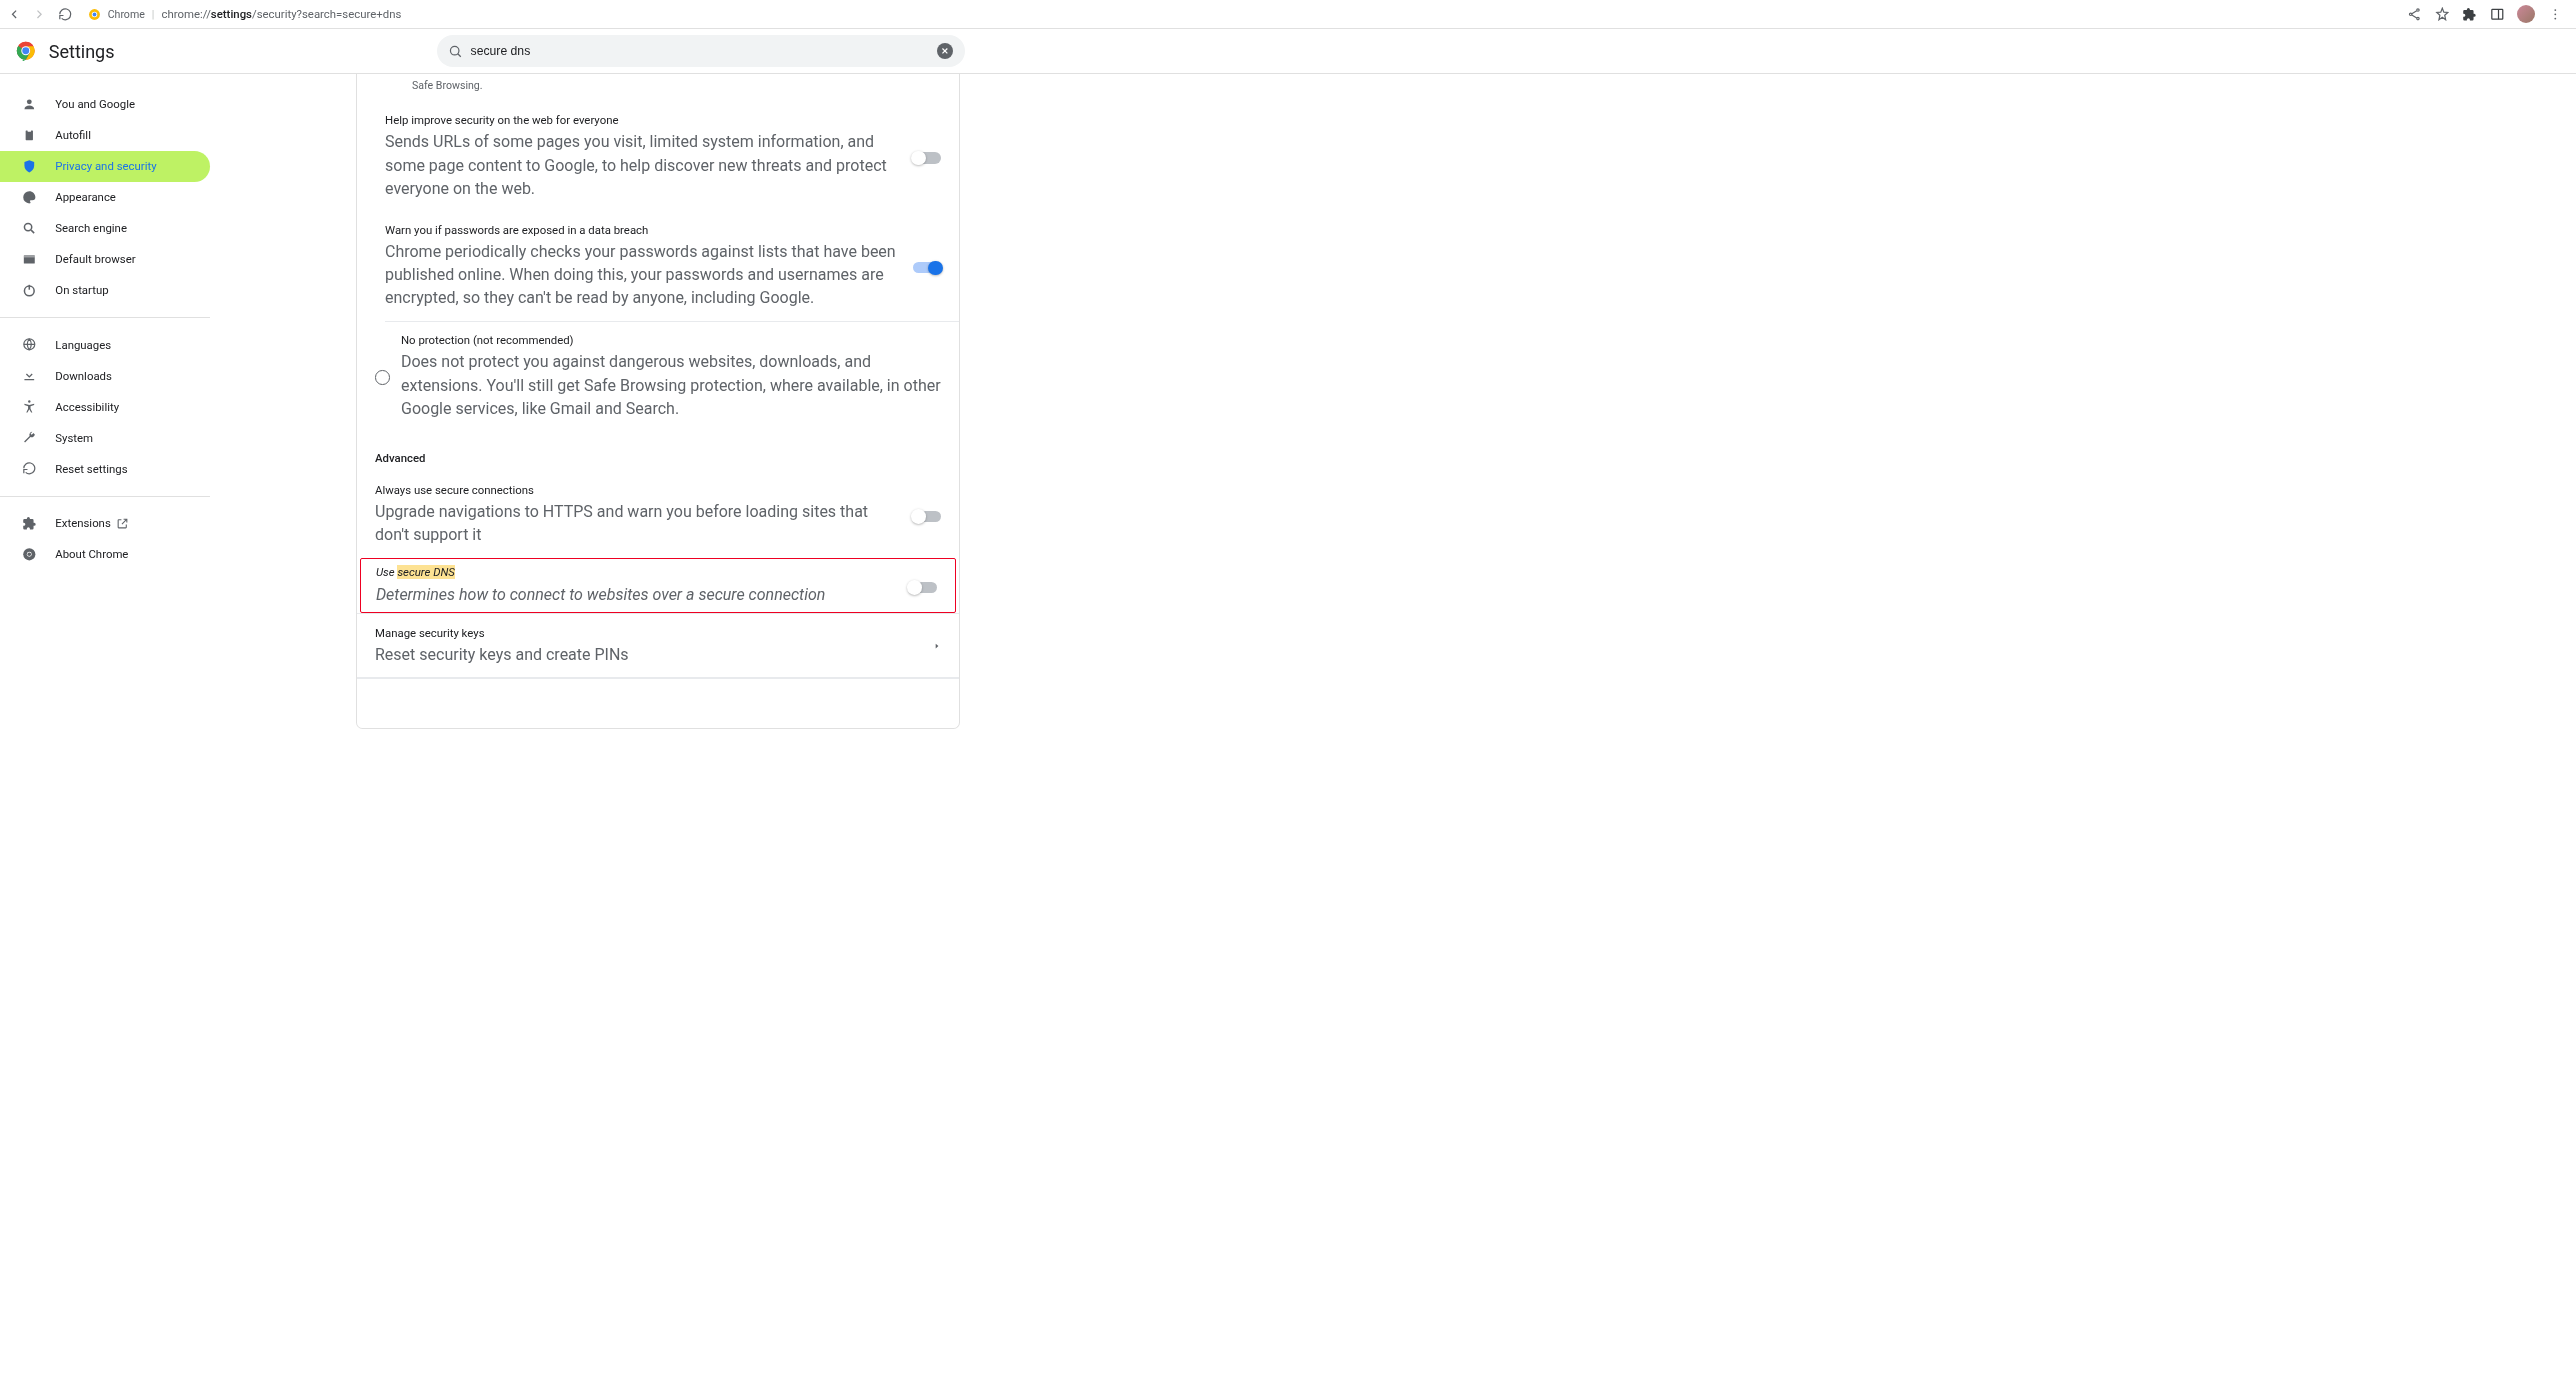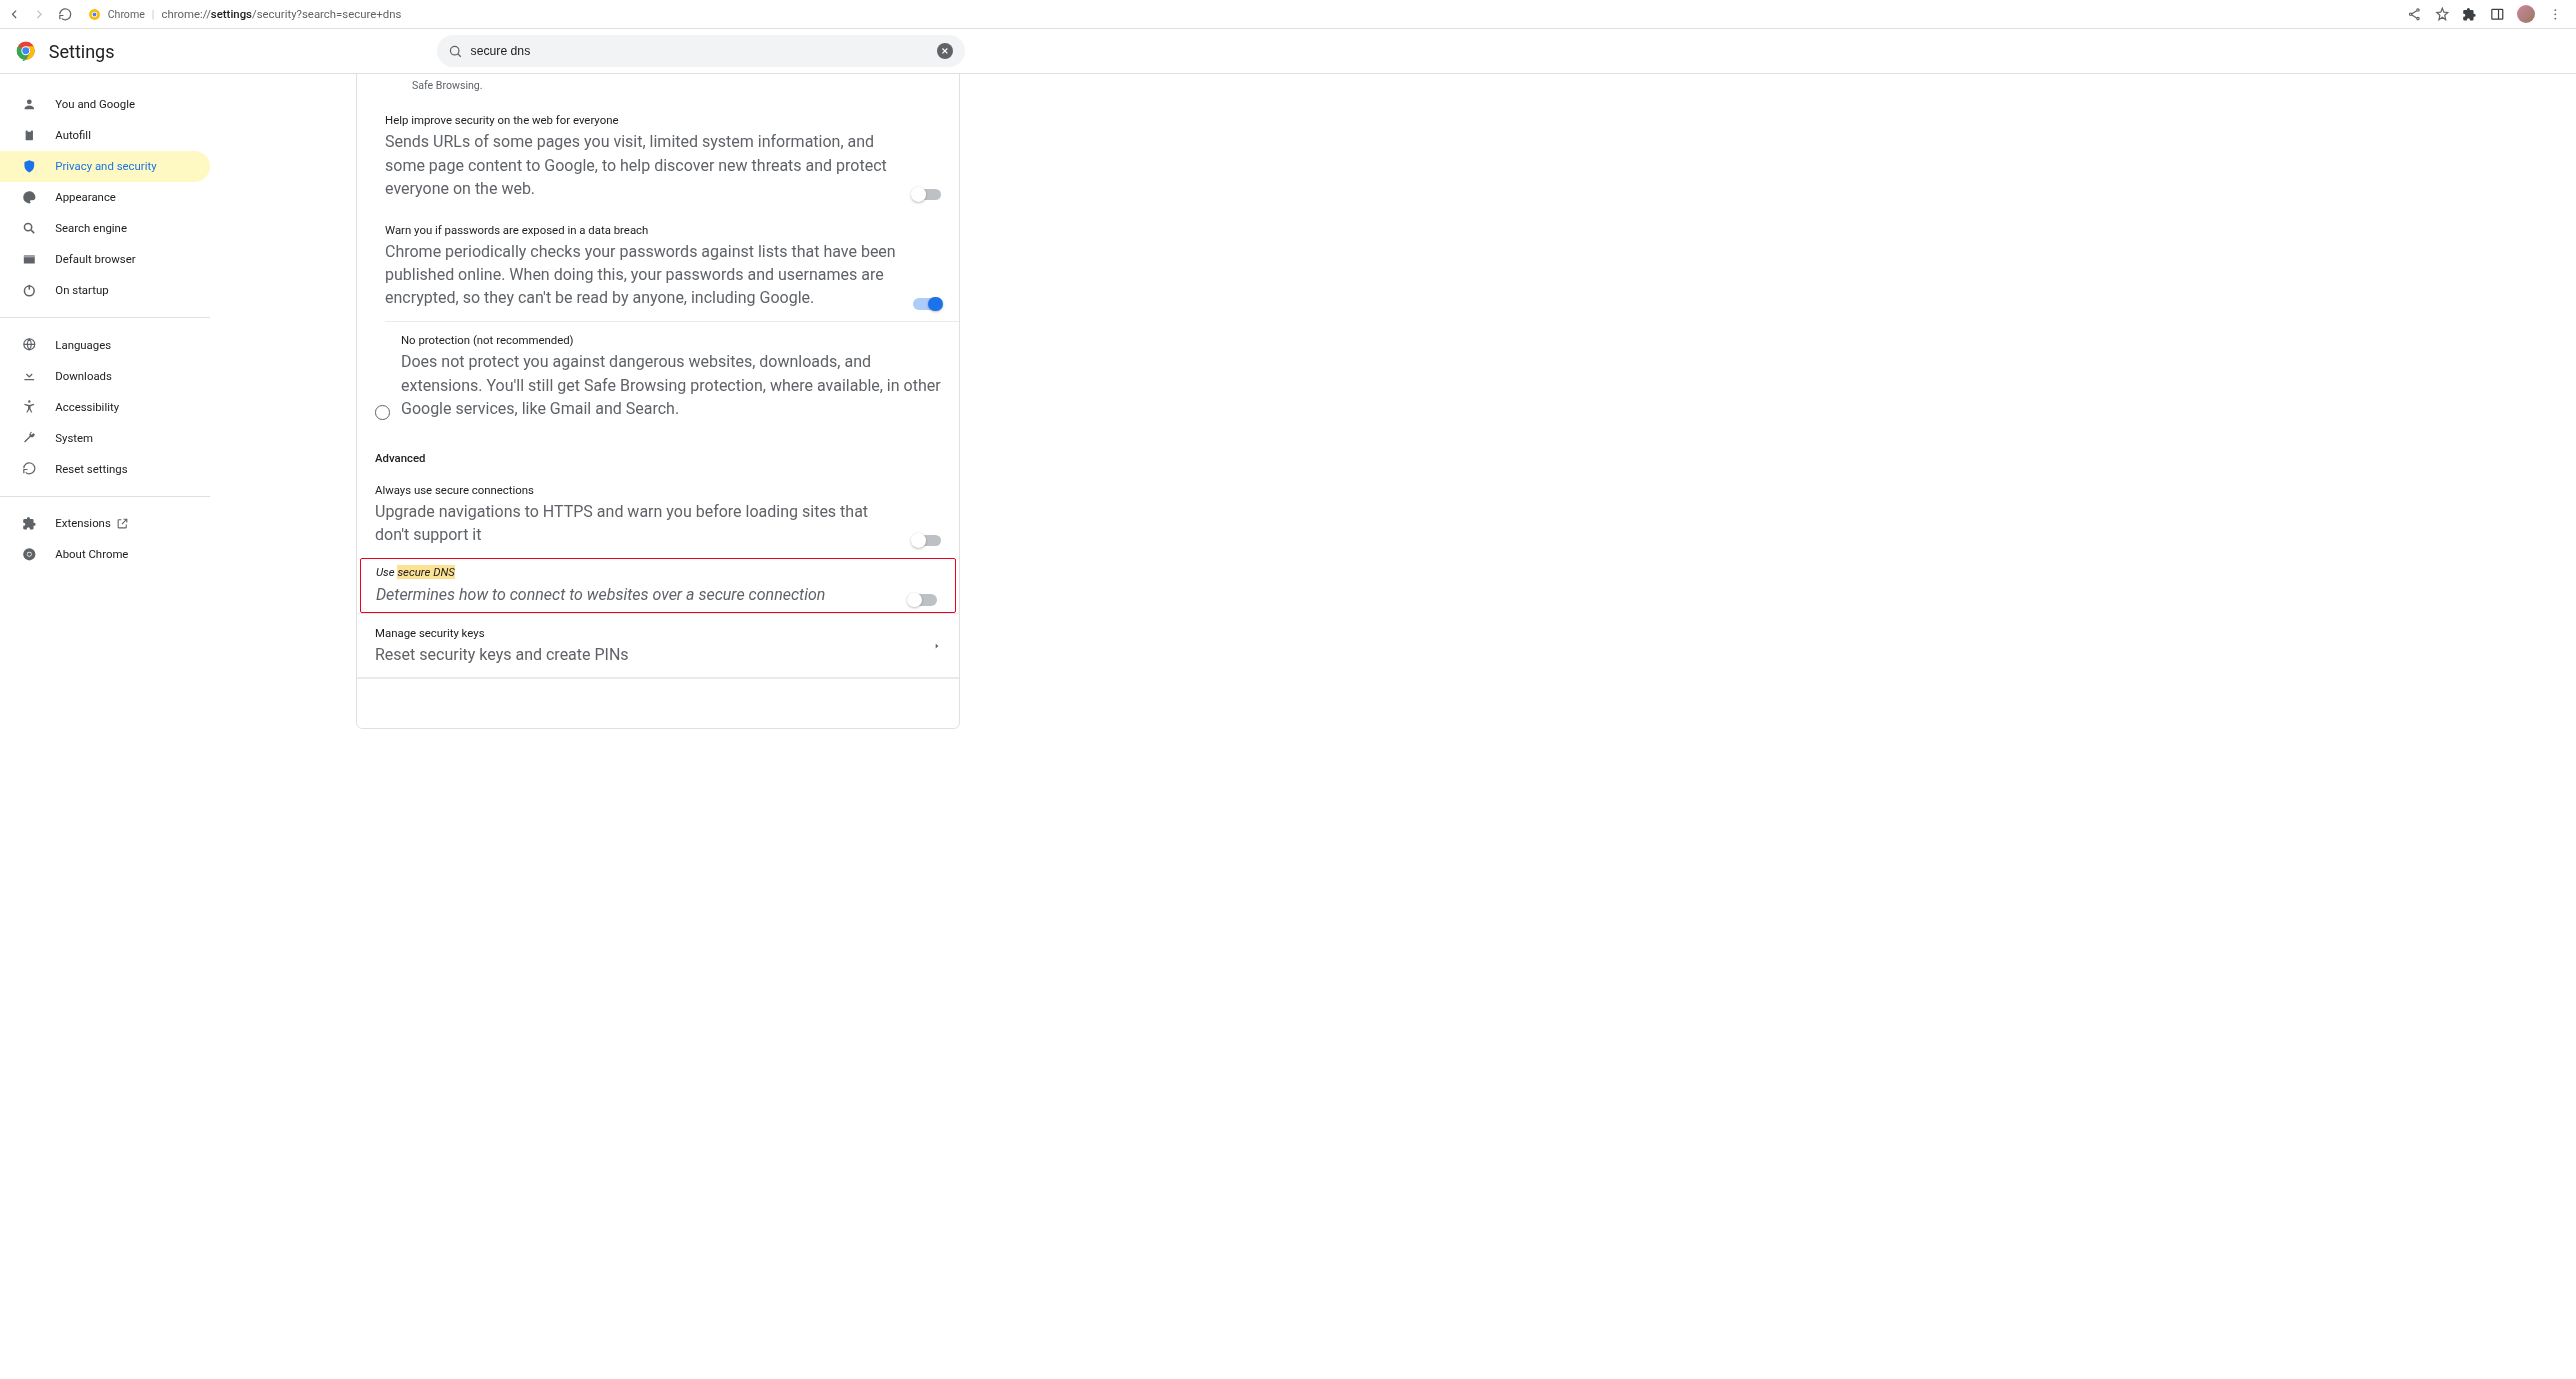--- a/index.html
+++ b/index.html
@@ -25,30 +25,30 @@
   .app-header .logo { width: 19.5px; height: 19.5px; }
   .app-header .title { font-size: 18px; color: #202124; font-weight: 400; }
   .search-box { flex: 0 0 528px; margin-left: 309px; height: 32.5px; background: #f1f3f4; border-radius: 41px; display: flex; align-items: center; padding: 0 11.4px; gap: 8.1px; }
   .search-box input { flex: 1; border: none; background: transparent; font-size: 12.2px; outline: none; color: #202124; }
   .search-box .clear-btn { width: 16.3px; height: 16.3px; border-radius: 50%; background: #5f6368; display: flex; align-items: center; justify-content: center; cursor: pointer; }
   .search-box .clear-btn svg { width: 9.8px; height: 9.8px; fill: #fff; }
 
   .body-row { display: flex; }
   .sidebar { width: 210px; padding-top: 14.6px; }
   .side-item { display: flex; align-items: center; gap: 18px; height: 31px; padding-left: 21px; font-size: 11.4px; color: #202124; cursor: pointer; border-radius: 0 24.4px 24.4px 0; }
-  .side-item.active { background: #fef9c3; color: #1a73e8; }
+  .side-item.active { background: #bef264; color: #1a73e8; }
   .side-item .sicon { width: 16.3px; display: flex; justify-content: center; color: #5f6368; }
   .side-item.active .sicon { color: #1a73e8; }
   .side-sep { height: 0.8px; background: #e0e0e0; margin: 11.4px 0; }
   .side-extra { display: flex; align-items: center; gap: 4.9px; }
 
   .main-area { flex: 1; display: flex; justify-content: flex-start; padding-left: 146px; }
   .card { width: 604px; border: 0.8px solid #e0e0e0; border-top: none; border-radius: 0 0 6.5px 6.5px; padding-bottom: 49px; }
   .frag-top { padding: 4.9px 19.5px 9.8px 55px; color: #5f6368; font-size: 10.6px; }
-  .setting-row { display: flex; align-items: flex-end; padding: 11.4px 18px 11.4px 28px; gap: 11.4px; }
+  .setting-row { display: flex; align-items: center; padding: 11.4px 18px 11.4px 28px; gap: 11.4px; }
   .setting-row .rcol { flex: 1; }
   .setting-row .title-t { font-size: 11.4px; color: #202124; margin-bottom: 3.3px; }
   .setting-row .desc-t { font-size: 16px; color: #5f6368; line-height: 1.45; }
   .radio-dot { width: 14.6px; height: 14.6px; border: 1.6px solid #5f6368; border-radius: 50%; margin-top: 1.6px; flex-shrink: 0; }
   .row-divider { height: 0.8px; background: #e8eaed; margin: 0 0 0 28px; }
   .toggle { width: 28px; height: 11.4px; background: #bdc1c6; border-radius: 8.1px; position: relative; margin-top: 3.3px; cursor: pointer; flex-shrink: 0; }
   .toggle .knob { position: absolute; width: 14.6px; height: 14.6px; background: #fff; border-radius: 50%; top: -1.6px; left: -1.6px; box-shadow: 0 0.8px 2.4px rgba(0,0,0,.3); }
   .toggle.on { background: #aecbfa; }
   .toggle.on .knob { left: auto; right: -1.6px; background: #1a73e8; }
   .section-header { font-size: 11.4px; color: #202124; padding: 19.5px 18px 6.5px 18px; font-weight: 500; }

